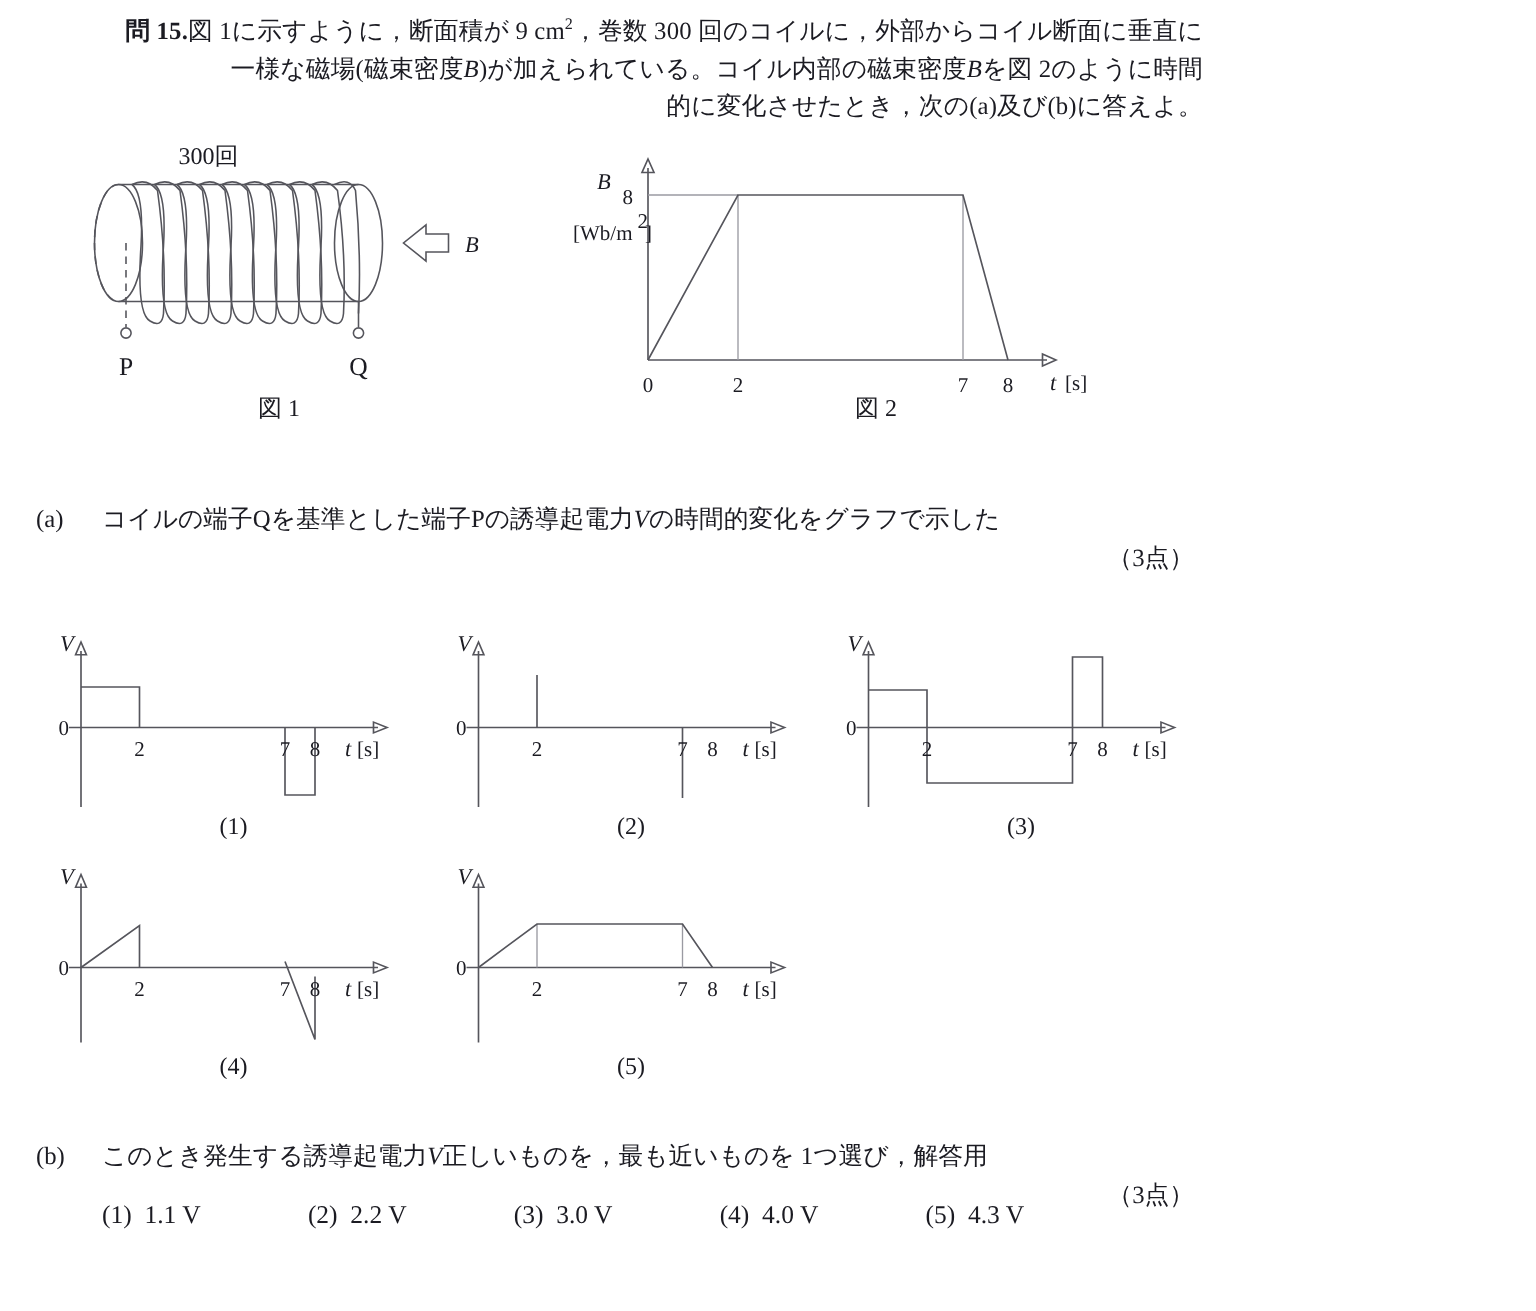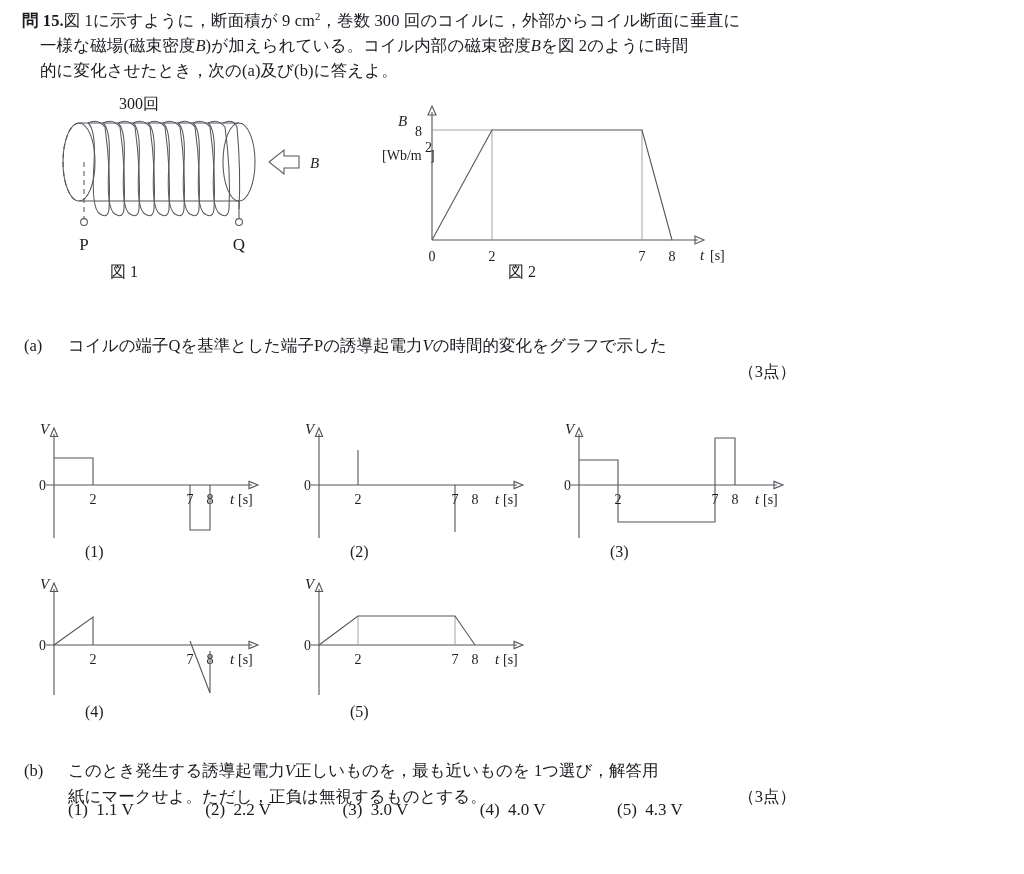--- a/index.html
+++ b/index.html
@@ -15,26 +15,27 @@
     color: #1b1b22;
     overflow: hidden;
   }
   .page {
     position: absolute;
     inset: 0;
   }
   
   .qhead {
     position: absolute;
-    left: 22px;
+    left: 12px;
     top: 8px;
     width: 790px;
     font-size: 16.5px;
     line-height: 25px;
     letter-spacing: 0.1px;
+    text-align: right;
   }
   .qhead .num {
     font-weight: bold;
   }
   .qline {
     display: block;
     white-space: nowrap;
   }
   .qline.indent { padding-left: 18px; }
   .ital { font-style: italic; }
@@ -68,21 +69,21 @@
     font-size: 17px;
     white-space: nowrap;
   }
   .choices-row .choice {
     display: inline-block;
     width: 133px;
   }
   .caption {
     position: absolute;
     font-size: 16px;
-    text-align: left;
+    text-align: right;
     font-family: Liberation Serif, serif;
   }
   
   svg { display: block; overflow: visible; }
   .fig { position: absolute; }
   text {
     font-family: "Liberation Serif", "DejaVu Serif", serif;
     fill: #1b1b22;
   }
   .axis { stroke: #55555c; stroke-width: 1.1; fill: none; }
@@ -297,21 +298,21 @@
       <text class="ax-lab" x="206" y="89" font-size="13">t</text>
       <text class="unit-lab" x="214" y="89" font-size="12">[s]</text>
     </svg>
   </div>
   <div class="caption" style="left:350px; top:703px; width:80px;">(5)</div>
 
   <div class="sub-block" style="left:24px; top:758px;">
     <span class="lbl">(b)</span>
     <div class="body">
       <div><span>このとき発生する誘導起電力</span><span class="ital">V</span><span>正しいものを，最も近いものを 1つ選び，解答用</span></div>
-      <div><span class="pts">（3点）</span><span>紙にマークせよ。ただし，正負は無視するものとする。</span></div>
+      <div><span class="pts">（3点）</span></div>
     </div>
   </div>
 
   <div class="choices-row">
     <span class="choice"><span>(1)</span>&nbsp;&nbsp;<span>1.1 V</span></span>
     <span class="choice"><span>(2)</span>&nbsp;&nbsp;<span>2.2 V</span></span>
     <span class="choice"><span>(3)</span>&nbsp;&nbsp;<span>3.0 V</span></span>
     <span class="choice"><span>(4)</span>&nbsp;&nbsp;<span>4.0 V</span></span>
     <span class="choice"><span>(5)</span>&nbsp;&nbsp;<span>4.3 V</span></span>
   </div>

